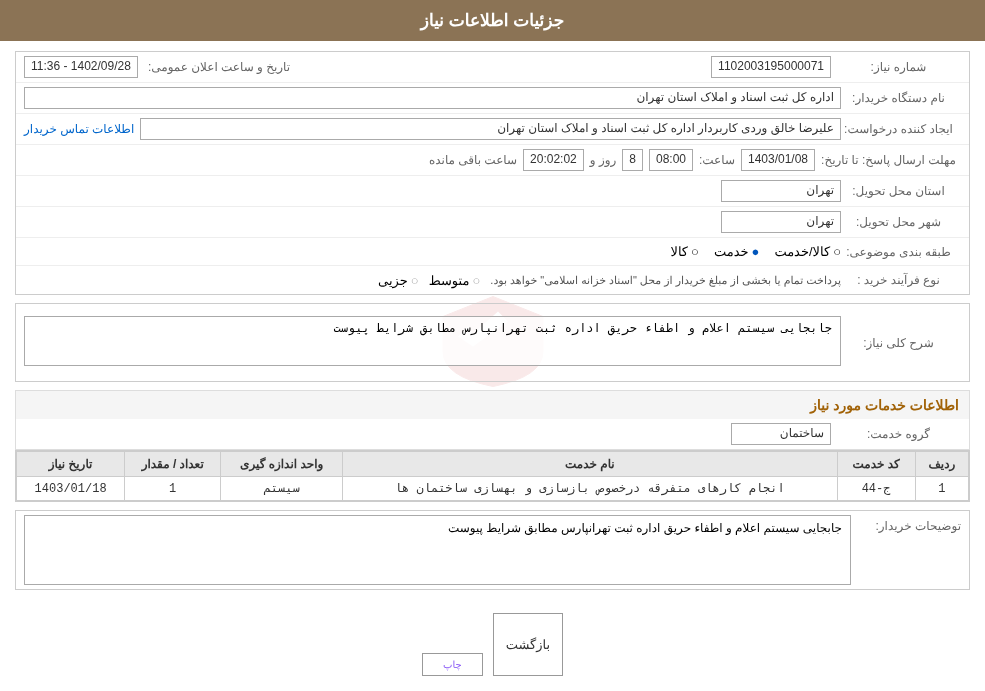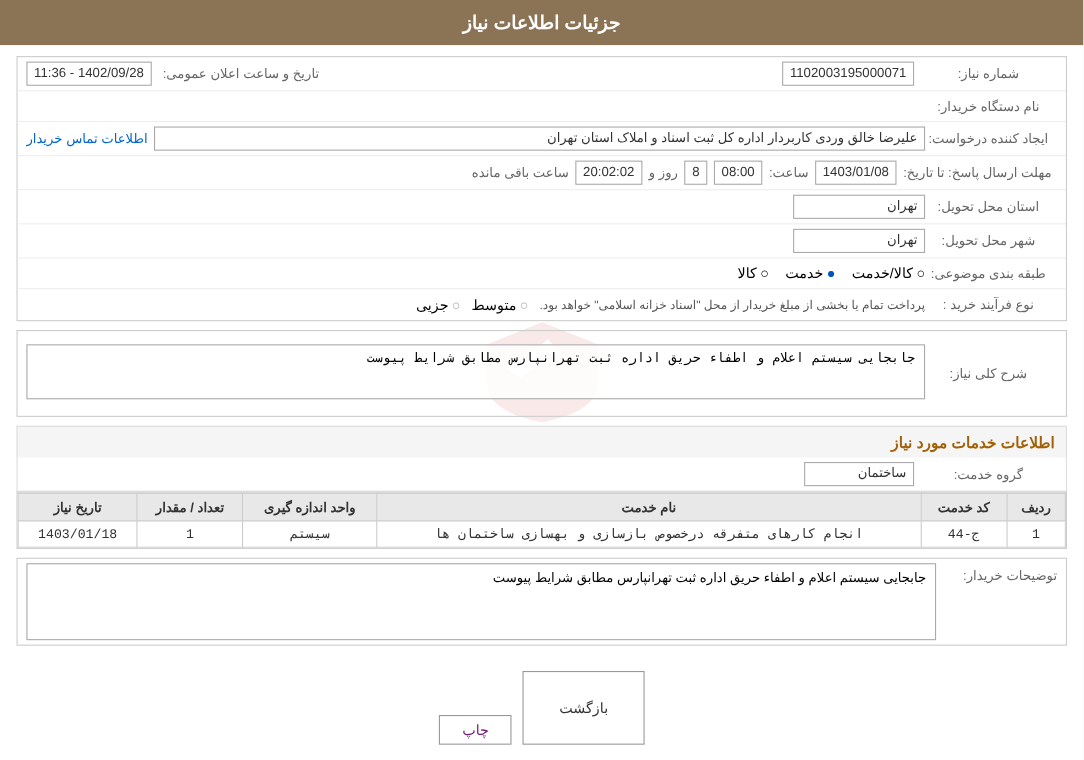--- a/index.html
+++ b/index.html
@@ -179,29 +179,29 @@
     .buttons-row {
       display: flex;
       justify-content: center;
       gap: 10px;
       padding: 15px;
     }
     .btn-print {
       background: #fff;
       border: 1px solid #999;
       padding: 5px 20px;
-      font-size: 13px;
+      font-size: 10px;
       cursor: pointer;
-      color: #701a75;
+      color: #8b5cf6;
       margin-top: 40px;
     }
     .btn-back {
       background: #fff;
       border: 1px solid #999;
-      padding: 5px 32px;
+      padding: 5px 12px;
       font-size: 13px;
       cursor: pointer;
       color: #333;
     }
     .inline-label {
       font-size: 12px;
       color: #666;
       white-space: nowrap;
     }
   </style>
@@ -219,20 +219,21 @@
       <div class="row-shomara form-row">
         <span class="label">شماره نیاز:</span>
         <span class="field-box field-value">1102003195000071</span>
         <span style="flex:1"></span>
         <span class="inline-label">تاریخ و ساعت اعلان عمومی:</span>
         <span class="field-box field-value">1402/09/28 - 11:36</span>
       </div>
 
       <div class="form-row">
         <span class="label">نام دستگاه خریدار:</span>
+        <span class="field-box field-value" style="flex:1;">اداره کل ثبت اسناد و املاک استان تهران</span>
       </div>
 
       <div class="form-row">
         <span class="label">ایجاد کننده درخواست:</span>
         <span class="field-box field-value" style="flex:1;">علیرضا خالق وردی کاربردار اداره کل ثبت اسناد و املاک استان تهران</span>
         <a class="link-text" style="margin-right:6px;">اطلاعات تماس خریدار</a>
       </div>
 
       <div class="deadline-row">
         <span class="label">مهلت ارسال پاسخ: تا تاریخ:</span>

